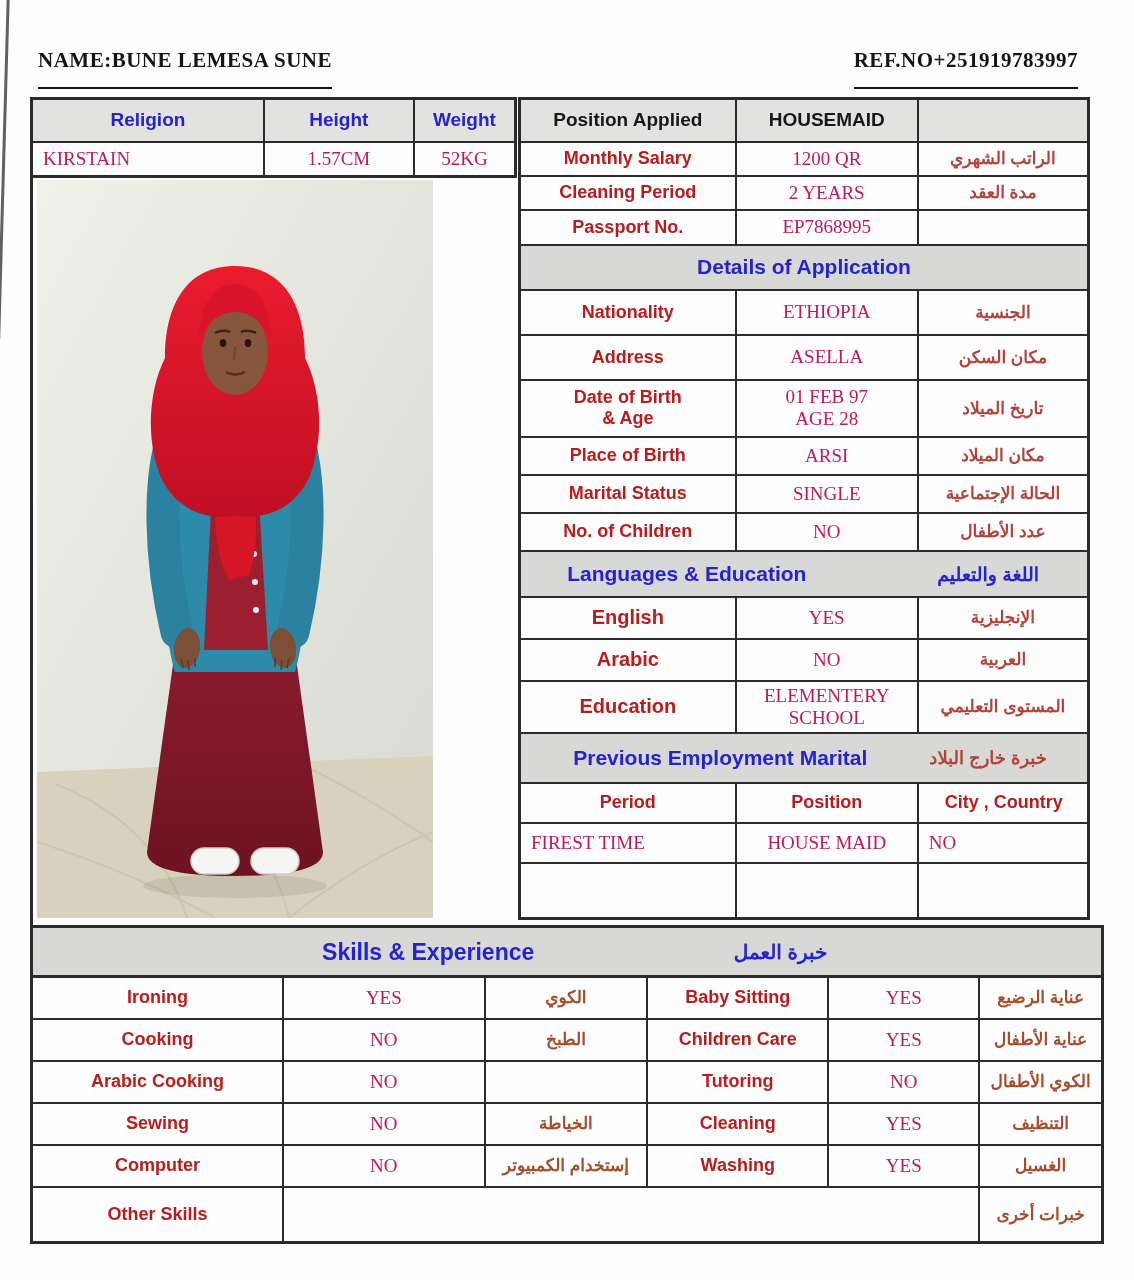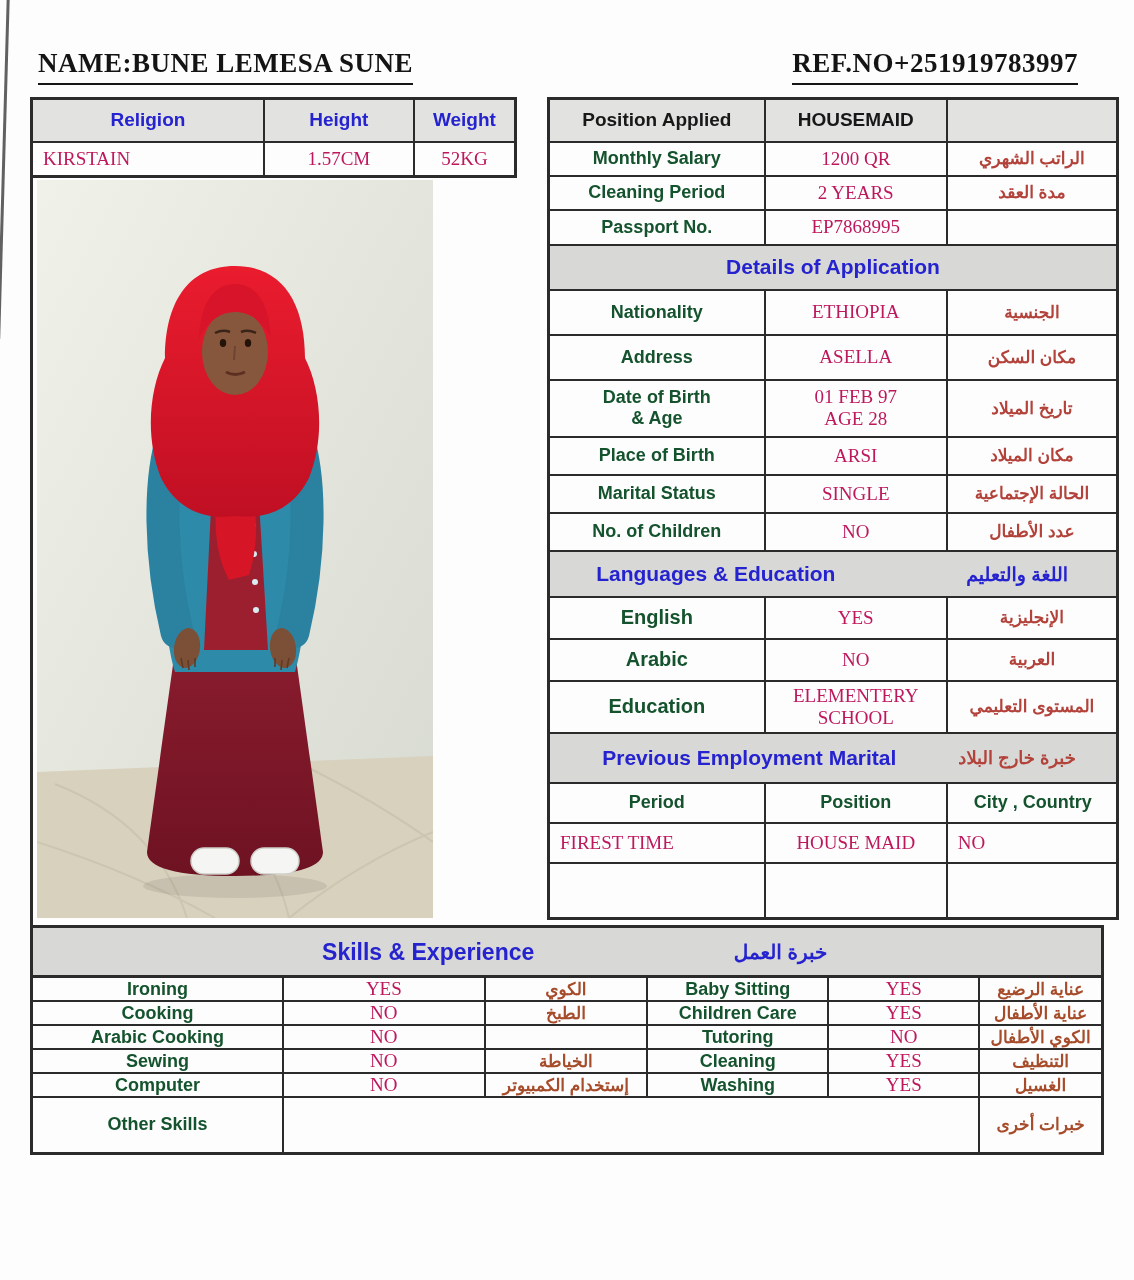--- a/index.html
+++ b/index.html
@@ -3,41 +3,41 @@
 <meta charset="utf-8">
 <style>
   html,body{margin:0;padding:0;background:#fff;}
   .page{position:relative;width:1134px;height:1280px;background:#fdfdfd;overflow:hidden;
         font-family:"Liberation Sans",sans-serif;color:#141414;}
   .artifact{position:absolute;left:2px;top:-6px;width:2.5px;height:345px;background:#3a3a3a;
             transform:rotate(1.6deg);opacity:.8;}
   
   .doc-header{position:absolute;top:48px;left:38px;right:56px;display:flex;
               justify-content:space-between;align-items:flex-end;}
-  .doc-header span{font-family:"Liberation Serif",serif;font-weight:bold;font-size:27px;
-                   letter-spacing:.5px;border-bottom:2.5px solid #151515;padding-bottom:4px;}
+  .doc-header span{font-family:"Liberation Serif",serif;font-weight:bold;font-size:21px;
+                   letter-spacing:.5px;border-bottom:2.5px solid #151515;padding-bottom:14px;}
   
   table{border-collapse:collapse;table-layout:fixed;}
   td{border:2px solid #2b2b2b;vertical-align:middle;text-align:center;overflow:hidden;
      padding:0 4px;}
   .outer{border:3px solid #2b2b2b;}
   .band{background:#d8d8d6;}
   .hdrcell{background:#e2e2e0;}
-  .lbl{color:#14532d;font-weight:bold;font-size:18px;}
+  .lbl{color:#b91c1c;font-weight:bold;font-size:18px;}
   .val{font-family:"Liberation Serif",serif;font-size:19px;color:#be185d;}
   .blue{color:#2522cf;font-weight:bold;}
   .ar{color:#b2423a;font-weight:bold;font-size:17px;}
   .ar2{color:#a64c2a;font-weight:bold;font-size:17px;}
   .blk{color:#181818;font-weight:bold;font-size:19px;}
   .left{text-align:left;padding-left:10px;}
-  .h34{height:34px}.h35{height:35px}.h36{height:24px}.h38{height:38px}.h40{height:40px}
+  .h34{height:34px}.h35{height:35px}.h36{height:42px}.h38{height:38px}.h40{height:40px}
   .h42{height:42px}.h43{height:43px}.h45{height:45px}.h46{height:46px}.h50{height:50px}
   .h52{height:52px}.h56{height:56px}.h57{height:57px}
   
-  .main{position:absolute;top:97px;left:30px;width:900px;display:flex;gap:30px;}
+  .main{position:absolute;top:97px;left:30px;width:900px;display:flex;gap:1px;}
   .left-col{width:487px;flex:0 0 487px;}
   .mini-table{width:487px;}
   .mini-table td{font-size:19px;}
   .left-edge{position:absolute;left:30px;top:97px;width:2.5px;height:830px;background:#2b2b2b;}
   .photo-wrap{margin:2px 0 0 7px;width:396px;height:738px;}
   .right-col{width:572px;flex:0 0 572px;}
   .details-table{width:572px;}
   .two-line{line-height:1.15;display:block;}
   .band-rel{position:relative;height:100%;}
   .band-rel .t1{position:absolute;top:50%;transform:translate(-50%,-50%);white-space:nowrap;

